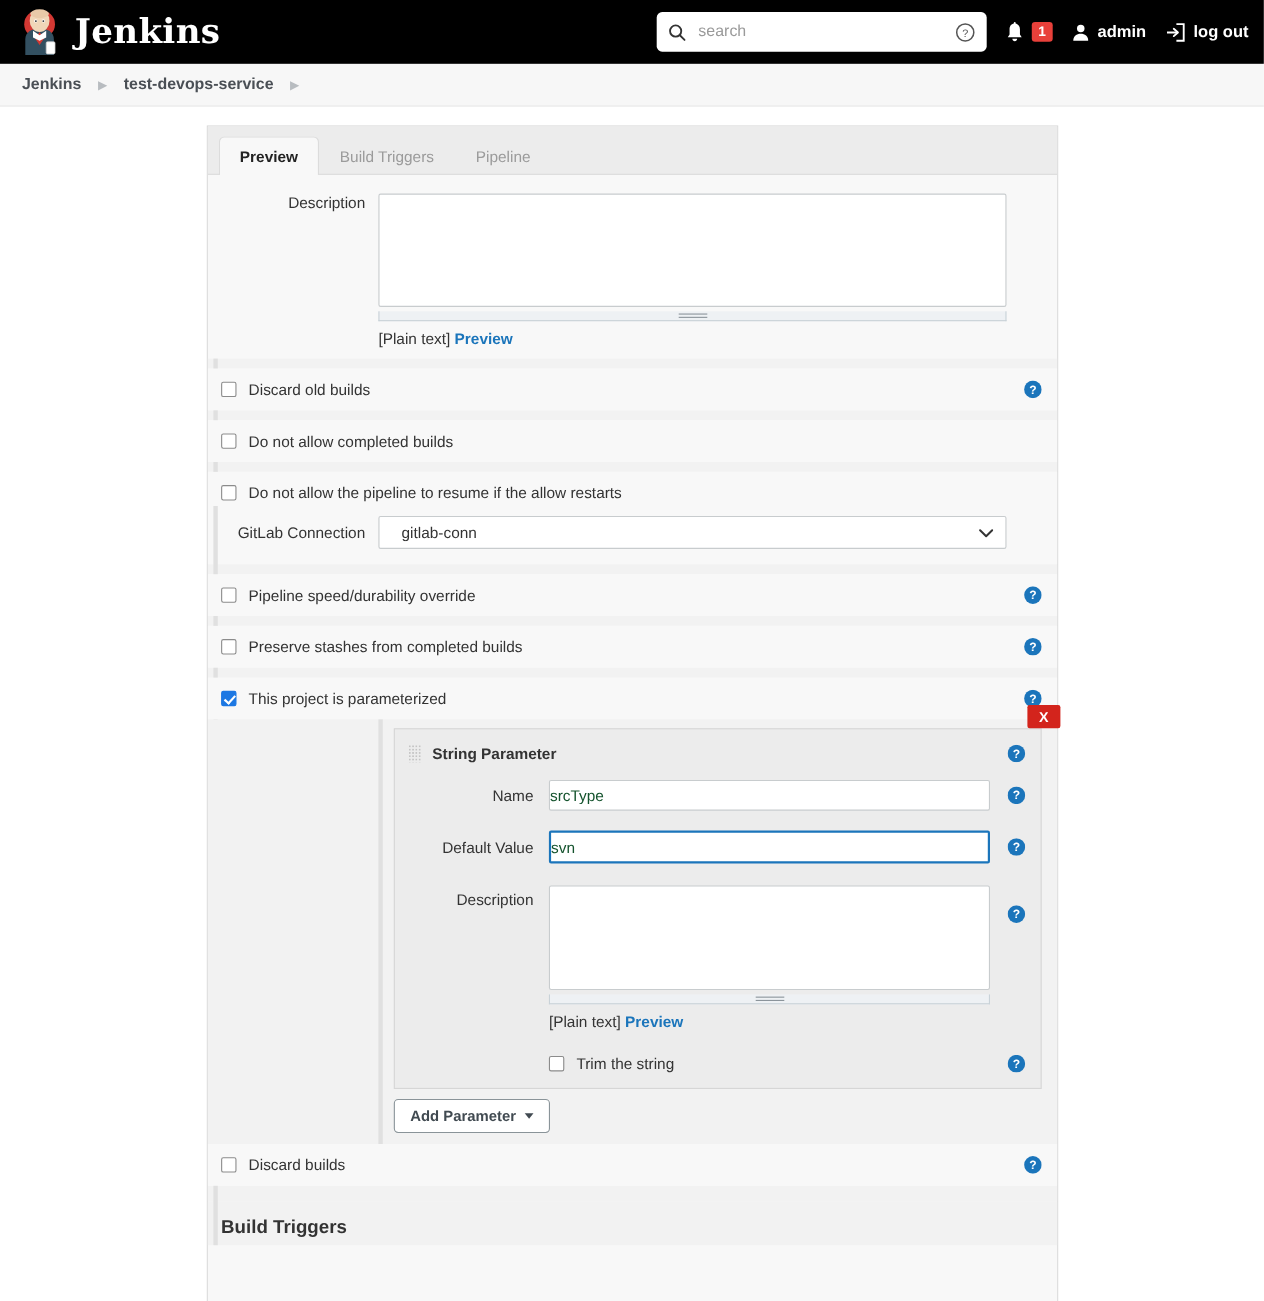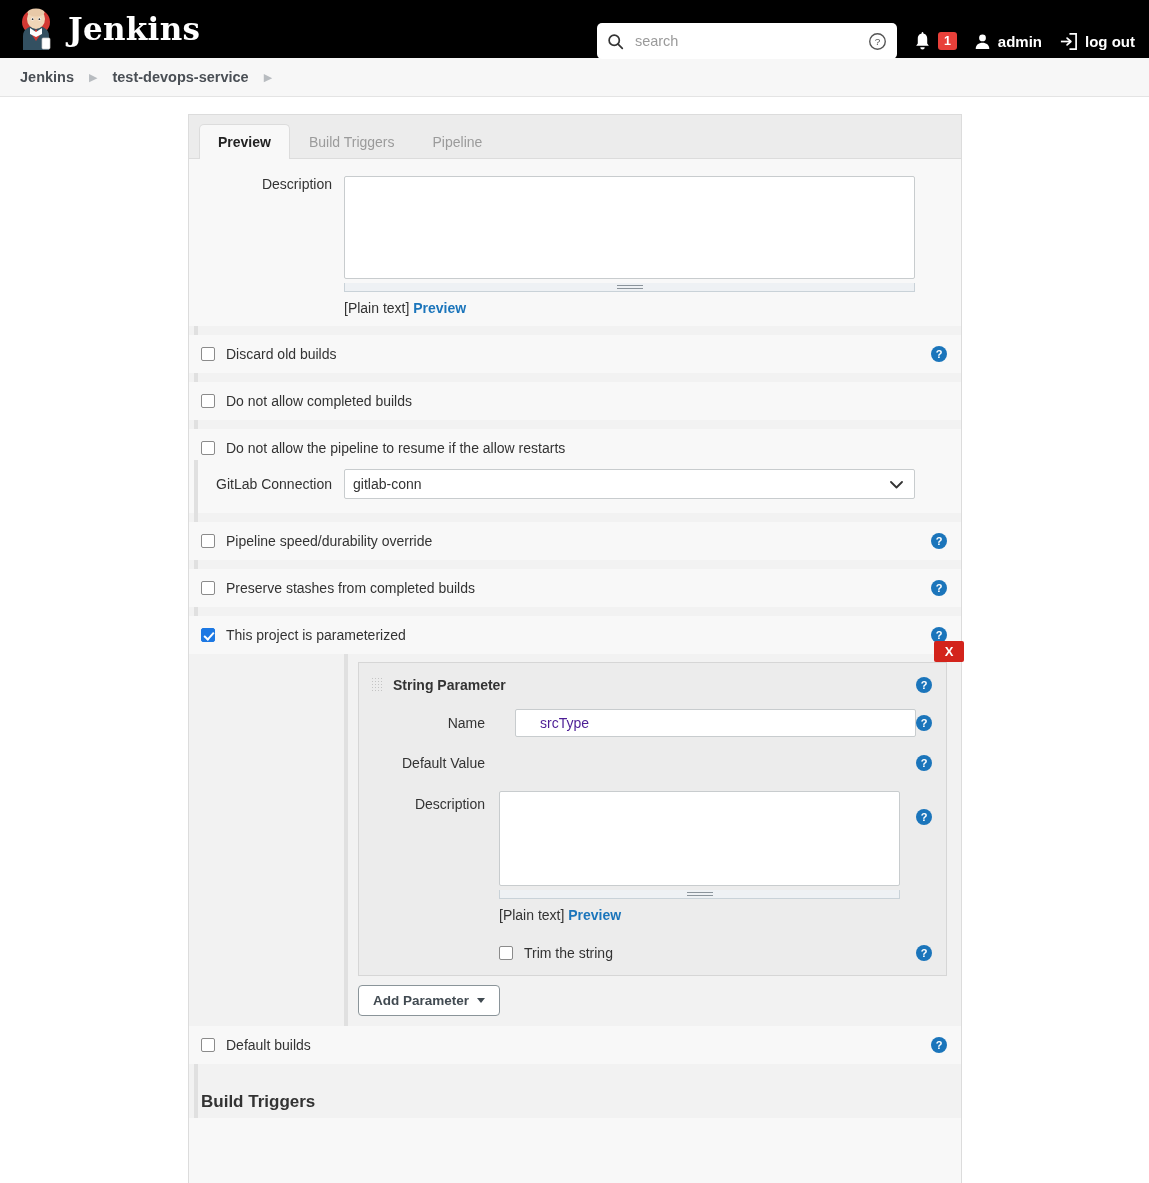--- a/index.html
+++ b/index.html
@@ -18,21 +18,21 @@
     height:58px; background:#000; display:flex; align-items:center;
     padding:0 16px; position:relative;
   }
   .brand { display:flex; align-items:center; gap:12px; }
   .jenkins-logo { width:40px; height:42px; display:block; }
   .brand-name {
     color:#fff; font-family:"DejaVu Serif","Liberation Serif",serif;
     font-size:31px; font-weight:bold; letter-spacing:.3px;
   }
   .header-right {
-    position:absolute; right:14px; top:12px; height:58px;
+    position:absolute; right:14px; top:0; height:58px;
     display:flex; align-items:center; gap:17px;
   }
   .search-box {
     width:300px; height:36px; background:#fff; border-radius:5px;
     display:flex; align-items:center; padding:0 10px; gap:9px;
   }
   .search-input {
     border:none; outline:none; flex:1; font-size:14.5px;
     font-family:"Liberation Sans", sans-serif; color:#333; background:transparent;
   }
@@ -125,21 +125,21 @@
     border:solid #fff; border-width:0 2px 2px 0; transform:rotate(42deg);
   }
   .cb-text { font-size:14px; color:#333; }
 
   
   .sel-row { padding:9px 0 14px 0; display:flex; align-items:center; }
   .sel-wrap { flex:1; padding-right:46px; position:relative; }
   select.sel {
     width:100%; height:30px; border:1px solid #c8ccce; background:#fff;
     border-radius:2px; font-family:"Liberation Sans",sans-serif;
-    font-size:14px; padding:0 8px; color:#333; outline:none;
+    font-size:14px; padding:0 20px; color:#333; outline:none;
     appearance:none; -webkit-appearance:none;
   }
   .sel-chevron {
     position:absolute; right:58px; top:50%; margin-top:-3px;
     pointer-events:none;
   }
 
   
   .strip { height:9px; }
 
@@ -170,21 +170,21 @@
   }
   .p-row { display:flex; align-items:center; position:relative; margin-top:14px; }
   .p-lbl {
     width:140px; flex:0 0 140px; text-align:right; padding-right:14px;
     font-size:14px; color:#333;
   }
   .p-field { flex:1; padding-right:46px; }
   input.txt {
     width:100%; height:28px; border:1px solid #c8ccce; background:#fff;
     border-radius:2px; font-family:"Liberation Sans",sans-serif; font-size:14px;
-    padding:0 24px; color:#4c1d95; outline:none;margin-left:16px;
+    padding:0 0; color:#14532d; outline:none;
   }
   input.txt.focused { border:2px solid #1b75bb; height:30px; }
   .p-row.top { align-items:flex-start; }
   .p-row.top .p-lbl { padding-top:5px; }
   textarea.ta-sm { height:95px; }
   .trim-row { display:flex; align-items:center; margin-top:22px; position:relative; padding-left:140px; }
 
   .addparam-wrap { margin-left:8px; margin-top:9px; }
   .btn {
     display:inline-flex; align-items:center; gap:8px;
@@ -393,20 +393,23 @@
                   <input class="txt" type="text" value="srcType" style="">
                 </div>
                 <svg class="help-ico" viewBox="0 0 16 16">
                   <circle cx="8" cy="8" r="8" fill="#1b75bb"></circle>
                   <text x="8" y="11.8" font-size="11" font-weight="bold" fill="#fff" text-anchor="middle" font-family="Liberation Sans, sans-serif">?</text>
                 </svg>
               </div>
 
               <div class="p-row" style="margin-top:18px;">
                 <div class="p-lbl">Default Value</div>
+                <div class="p-field">
+                  <input class="txt focused" type="text" value="svn" style="">
+                </div>
                 <svg class="help-ico" viewBox="0 0 16 16">
                   <circle cx="8" cy="8" r="8" fill="#1b75bb"></circle>
                   <text x="8" y="11.8" font-size="11" font-weight="bold" fill="#fff" text-anchor="middle" font-family="Liberation Sans, sans-serif">?</text>
                 </svg>
               </div>
 
               <div class="p-row top" style="margin-top:20px;">
                 <div class="p-lbl">Description</div>
                 <div class="p-field">
                   <textarea class="ta ta-sm" style=""></textarea>
@@ -436,21 +439,21 @@
               <div class="btn">
                 <span>Add Parameter</span>
                 <span class="caret"></span>
               </div>
             </div>
           </div>
         </div>
 
         <div class="cb-row row-shade-a">
           <div class="cbx"></div>
-          <span class="cb-text">Default builds</span>
+          <span class="cb-text">Discard builds</span>
           <svg class="help-ico" viewBox="0 0 16 16">
             <circle cx="8" cy="8" r="8" fill="#1b75bb"></circle>
             <text x="8" y="11.8" font-size="11" font-weight="bold" fill="#fff" text-anchor="middle" font-family="Liberation Sans, sans-serif">?</text>
           </svg>
         </div>
 
         <div class="strip row-shade-b" style="height:14px;"></div>
 
         <div class="row-shade-b" style="height:40px;overflow:hidden;">
           <div class="bottom-head">Build Triggers</div>

